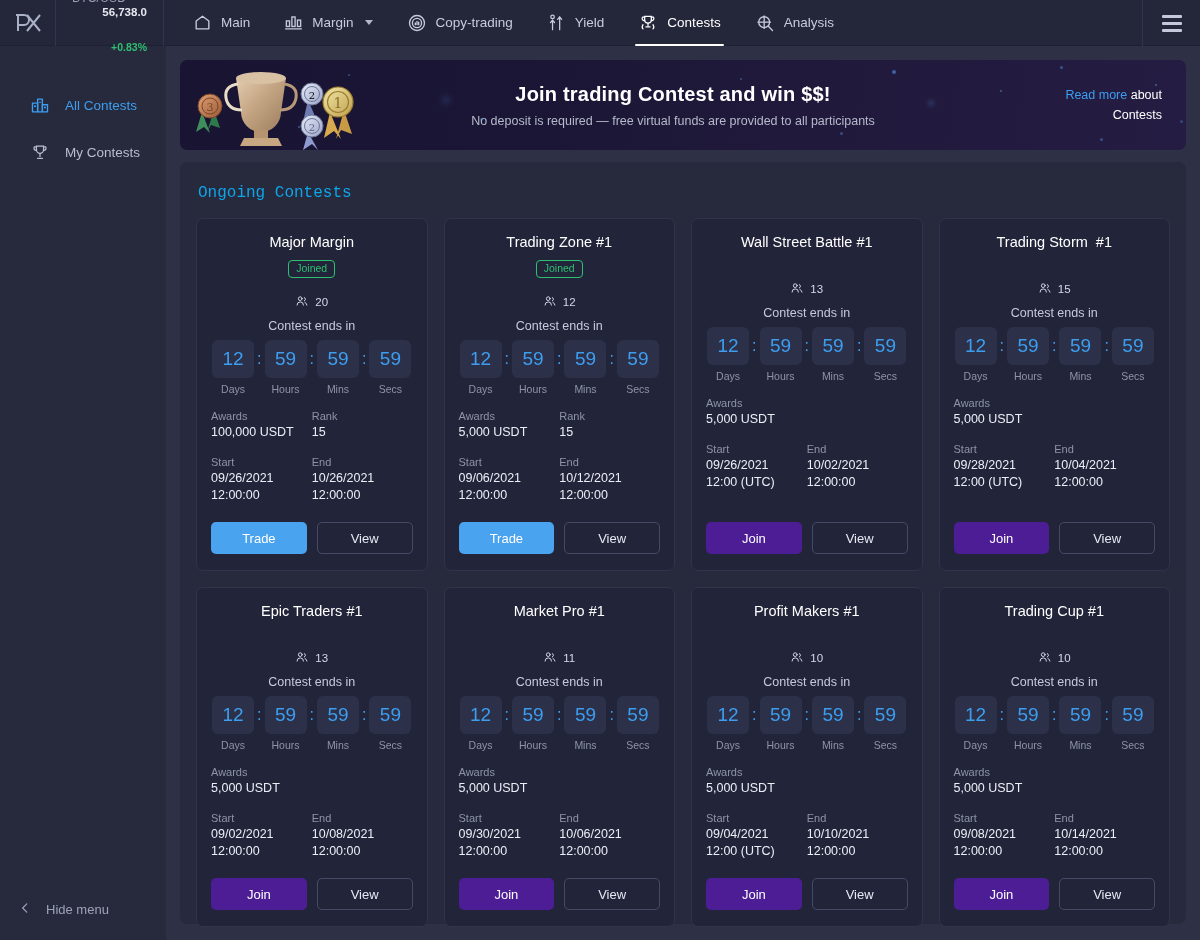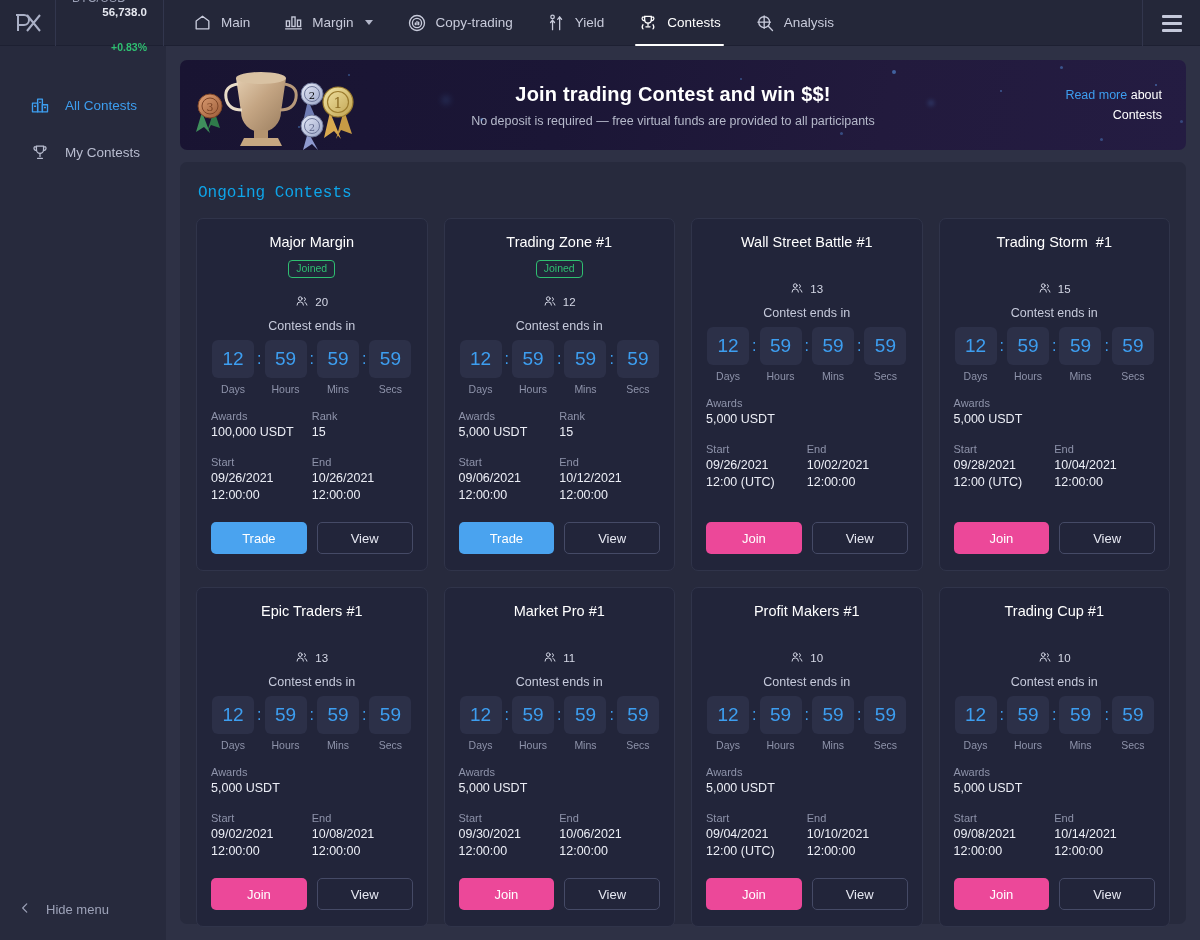--- a/index.html
+++ b/index.html
@@ -171,21 +171,21 @@
   .kv-k { color: #8e93aa; font-size: 11px; line-height: 15px; }
   .kv-v { color: #eceef6; font-size: 12.5px; line-height: 17px; }
 
   .btns { display: flex; gap: 10px; margin-top: 18px; }
   .btn {
     flex: 1 1 0; height: 32px; border-radius: 5px;
     display: flex; align-items: center; justify-content: center;
     font-size: 13px; cursor: pointer; border: 1px solid transparent;
   }
   .btn-trade { background: #4aa3ef; color: #ffffff; }
-  .btn-join { background: #ec4899; color: #ffffff; }
+  .btn-join { background: #4c1d95; color: #ffffff; }
   .btn-view { background: transparent; color: #e6e8f2; border: 1px solid #454a66; }
 
   .spacer { flex: 1; }
 </style>
 </head>
 <body>
 
 <div class="topbar">
   <div class="logo-cell">
     <svg width="30" height="22" viewBox="0 0 30 22">

